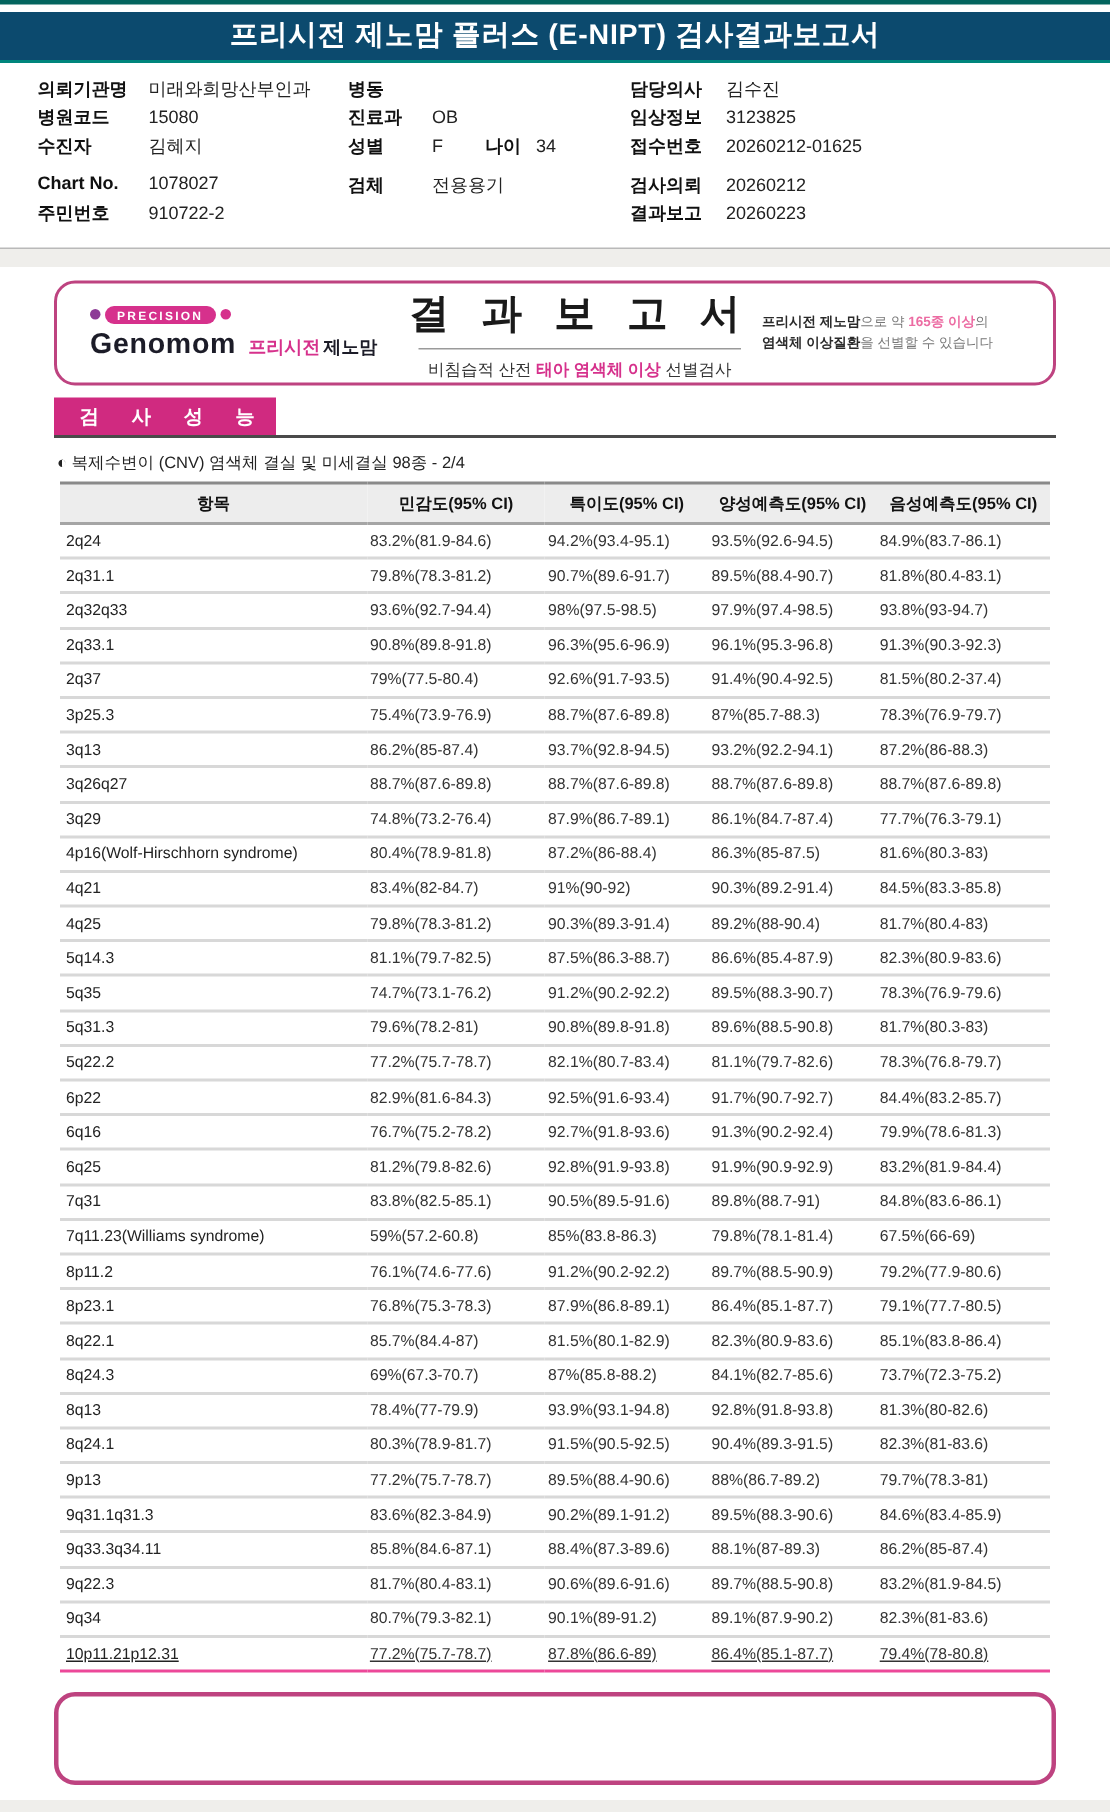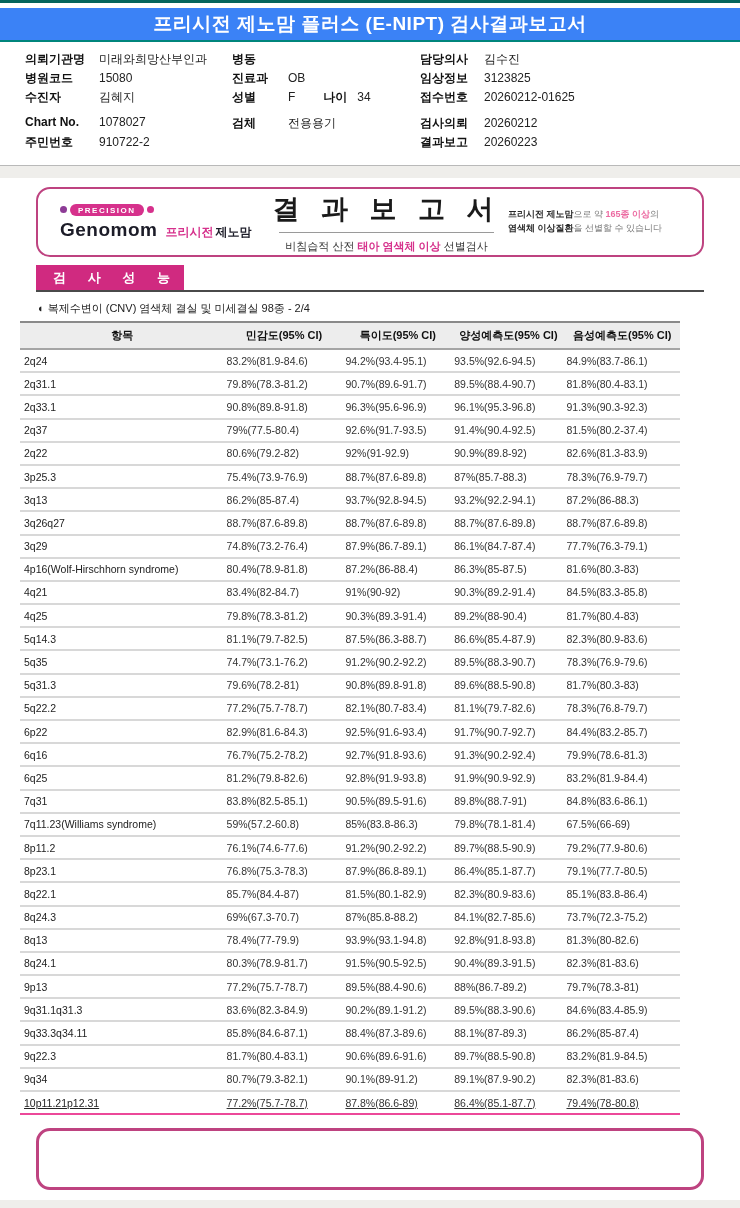--- a/index.html
+++ b/index.html
@@ -3,21 +3,21 @@
 <meta charset="utf-8">
 <style>
   * { margin:0; padding:0; box-sizing:border-box; }
   html,body { width:740px; }
   body {
     font-family:"Liberation Sans","DejaVu Sans",sans-serif;
     background:#ffffff; color:#222; position:relative; height:1208px; overflow:hidden;
   }
   
   .top-line { height:3px; background:#04655e; margin-bottom:5px; }
-  .title-bar { height:32px; background:#3b82f6; color:#fff; text-align:center;
+  .title-bar { height:32px; background:#0c4a6e; color:#fff; text-align:center;
     font-size:19px; font-weight:bold; line-height:32px; letter-spacing:0.5px; }
   
   .info-section { border-top:2px solid #00857C; border-bottom:1px solid #b9b9b9;
     padding:9px 0 12px 25px; display:grid; grid-template-columns:207px 188px auto; }
   .field { display:flex; align-items:baseline; min-height:19px; }
   .field.gap { margin-top:7px; }
   .flabel { font-weight:bold; font-size:12px; color:#111; flex:0 0 auto; }
   .col1 .flabel { width:74px; } .col2 .flabel { width:56px; } .col3 .flabel { width:64px; }
   .fvalue { font-size:12px; color:#222; }
   .extra-label { font-weight:bold; font-size:12px; color:#111; margin-left:28px; margin-right:10px; }
@@ -42,21 +42,21 @@
   .report-sub .accent { color:#d6318c; font-weight:bold; }
   .note-block { width:172px; font-size:9px; color:#777; line-height:1.55; }
   .note-bold { color:#2a2a2a; font-weight:bold; }
   .note-accent { color:#ec6ba2; font-weight:bold; }
   
   .section-wrap { margin:8px 36px 0; border-bottom:2px solid #4a4a4a; }
   .section-box { display:inline-block; background:#D02A80; color:#fff; font-size:13px; font-weight:bold;
     letter-spacing:9px; padding:4px 2px 3px 14px; min-width:148px; text-align:center; }
   .table-sub { margin:9px 38px 5px; font-size:11px; color:#222; }
   
-  table.perf { width:660px; margin:4px 20px 0; border-collapse:collapse; table-layout:fixed; }
+  table.perf { width:660px; margin:4px 40px 0; border-collapse:collapse; table-layout:fixed; }
   table.perf col.c0 { width:31%; } table.perf col.c1 { width:18%; }
   table.perf col.c2 { width:16.5%; } table.perf col.c3 { width:17%; } table.perf col.c4 { width:17.5%; }
   table.perf thead th { background:#ededed; border-top:2px solid #8a8a8a; border-bottom:2px solid #a5a5a5;
     font-size:11px; font-weight:bold; color:#111; padding:5px 0; text-align:center; }
   table.perf tbody td { font-size:10.5px; color:#333; padding:4.6px 0 4.6px 2px;
     border-bottom:2px solid #d8d8d8; text-align:left; white-space:nowrap; }
   table.perf tbody tr:last-child td { border-bottom:2px solid #ec4899;text-decoration:underline; }
   table.perf tbody td.name { padding-left:4px; color:#222; }
   
   .footer-box { margin:13px 36px 0; border:3px solid #BE4380; border-radius:14px; height:62px;
@@ -206,41 +206,41 @@
       <td>84.9%(83.7-86.1)</td>
     </tr>
       <tr>
       <td class="name">2q31.1</td>
       <td>79.8%(78.3-81.2)</td>
       <td>90.7%(89.6-91.7)</td>
       <td>89.5%(88.4-90.7)</td>
       <td>81.8%(80.4-83.1)</td>
     </tr>
       <tr>
+      <td class="name">2q32q33</td>
+      <td>93.6%(92.7-94.4)</td>
+      <td>98%(97.5-98.5)</td>
+      <td>97.9%(97.4-98.5)</td>
+      <td>93.8%(93-94.7)</td>
+    </tr>
+      <tr>
       <td class="name">2q33.1</td>
       <td>90.8%(89.8-91.8)</td>
       <td>96.3%(95.6-96.9)</td>
       <td>96.1%(95.3-96.8)</td>
       <td>91.3%(90.3-92.3)</td>
     </tr>
       <tr>
       <td class="name">2q37</td>
       <td>79%(77.5-80.4)</td>
       <td>92.6%(91.7-93.5)</td>
       <td>91.4%(90.4-92.5)</td>
       <td>81.5%(80.2-37.4)</td>
     </tr>
       <tr>
-      <td class="name">2q22</td>
-      <td>80.6%(79.2-82)</td>
-      <td>92%(91-92.9)</td>
-      <td>90.9%(89.8-92)</td>
-      <td>82.6%(81.3-83.9)</td>
-    </tr>
-      <tr>
       <td class="name">3p25.3</td>
       <td>75.4%(73.9-76.9)</td>
       <td>88.7%(87.6-89.8)</td>
       <td>87%(85.7-88.3)</td>
       <td>78.3%(76.9-79.7)</td>
     </tr>
       <tr>
       <td class="name">3q13</td>
       <td>86.2%(85-87.4)</td>
       <td>93.7%(92.8-94.5)</td>

